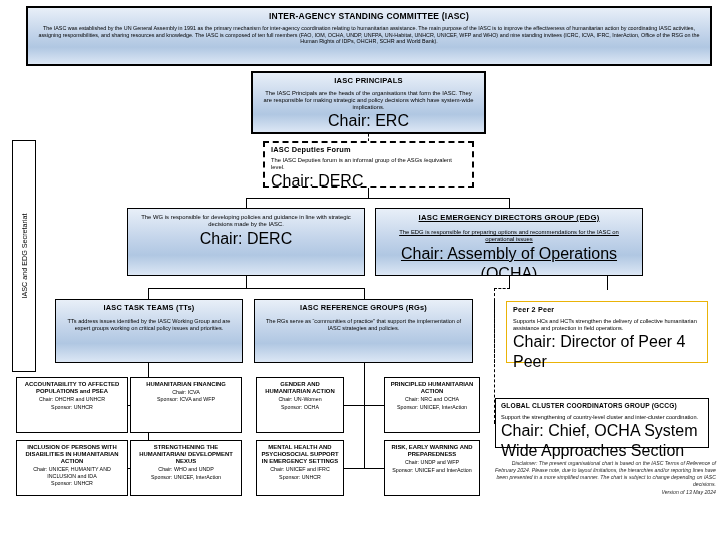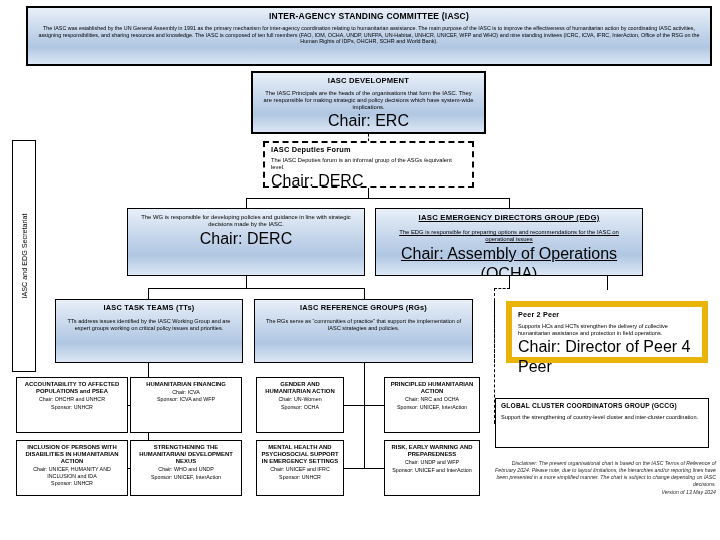--- a/index.html
+++ b/index.html
@@ -105,21 +105,21 @@
   #rgs {
     left: 254px; top: 299px; width: 219px; height: 64px;
     padding: 4px 6px;
   }
   #rgs .title { font-size: 7.4px; margin-bottom: 5px; }
   #rgs .desc { font-size: 5.6px; }
 
   #p2p {
     left: 506px; top: 301px; width: 202px; height: 62px;
     padding: 4px 6px;
-    border: 6px solid #eab308;
+    border: 1px solid #eab308;
     background: #ffffff;
   }
   #p2p .title { font-size: 7.2px; margin-bottom: 4px; }
   #p2p .desc { font-size: 5.6px; }
 
   #gccg {
     left: 495px; top: 398px; width: 214px; height: 50px;
     padding: 3px 5px;
     border: 1px solid #000;
     background: #ffffff;
@@ -171,21 +171,21 @@
   <div class="abs bluebox" id="iasc-header">
     <div class="title">INTER-AGENCY STANDING COMMITTEE (IASC)</div>
     <div class="desc">The IASC was established by the UN General Assembly in 1991 as the primary mechanism for inter-agency coordination relating to humanitarian assistance. The main purpose of the IASC is to improve the effectiveness of humanitarian action by coordinating IASC activities, assigning responsibilities, and sharing resources and knowledge. The IASC is composed of ten full members (FAO, IOM, OCHA, UNDP, UNFPA, UN-Habitat, UNHCR, UNICEF, WFP and WHO) and nine standing invitees (ICRC, ICVA, IFRC, InterAction, Office of the RSG on the Human Rights of IDPs, OHCHR, SCHR and World Bank).</div>
   </div>
 
   <div class="abs" id="secretariat">
     <span>IASC and EDG Secretariat</span>
   </div>
 
   <div class="abs bluebox" id="principals">
-    <div class="title">IASC DEVELOPMENT</div>
+    <div class="title">IASC PRINCIPALS</div>
     <div class="desc">The IASC Principals are the heads of the organisations that form the IASC. They are responsible for making strategic and policy decisions which have system-wide implications.</div>
     <div class="chair">Chair: ERC</div>
   </div>
 
   <div class="vline d" style="left:368px; top:134px; height:7px;"></div>
 
   <div class="abs dashbox" id="deputies">
     <div class="title">IASC Deputies Forum</div>
     <div class="desc">The IASC Deputies forum is an informal group of the ASGs /equivalent level.</div>
     <div class="chair">Chair: DERC</div>
@@ -231,20 +231,21 @@
 
   <div class="abs" id="p2p">
     <div class="title">Peer 2 Peer</div>
     <div class="desc">Supports HCs and HCTs strengthen the delivery of collective humanitarian assistance and protection in field operations.</div>
     <div class="chair">Chair: Director of Peer 4 Peer</div>
   </div>
 
   <div class="abs" id="gccg">
     <div class="title">GLOBAL CLUSTER COORDINATORS GROUP (GCCG)</div>
     <div class="desc">Support the strengthening of country-level cluster and inter-cluster coordination.</div>
+    <div class="chair">Chair: Chief, OCHA System Wide Approaches Section</div>
   </div>
 
   <div class="vline" style="left:148px; top:363px; height:14px;"></div>
   <div class="hline" style="left:128px; top:405px; width:40px;"></div>
   <div class="vline" style="left:148px; top:363px; height:105px;"></div>
   <div class="hline" style="left:128px; top:468px; width:40px;"></div>
 
   <div class="vline" style="left:364px; top:363px; height:14px;"></div>
   <div class="hline" style="left:344px; top:405px; width:40px;"></div>
   <div class="vline" style="left:364px; top:363px; height:105px;"></div>

